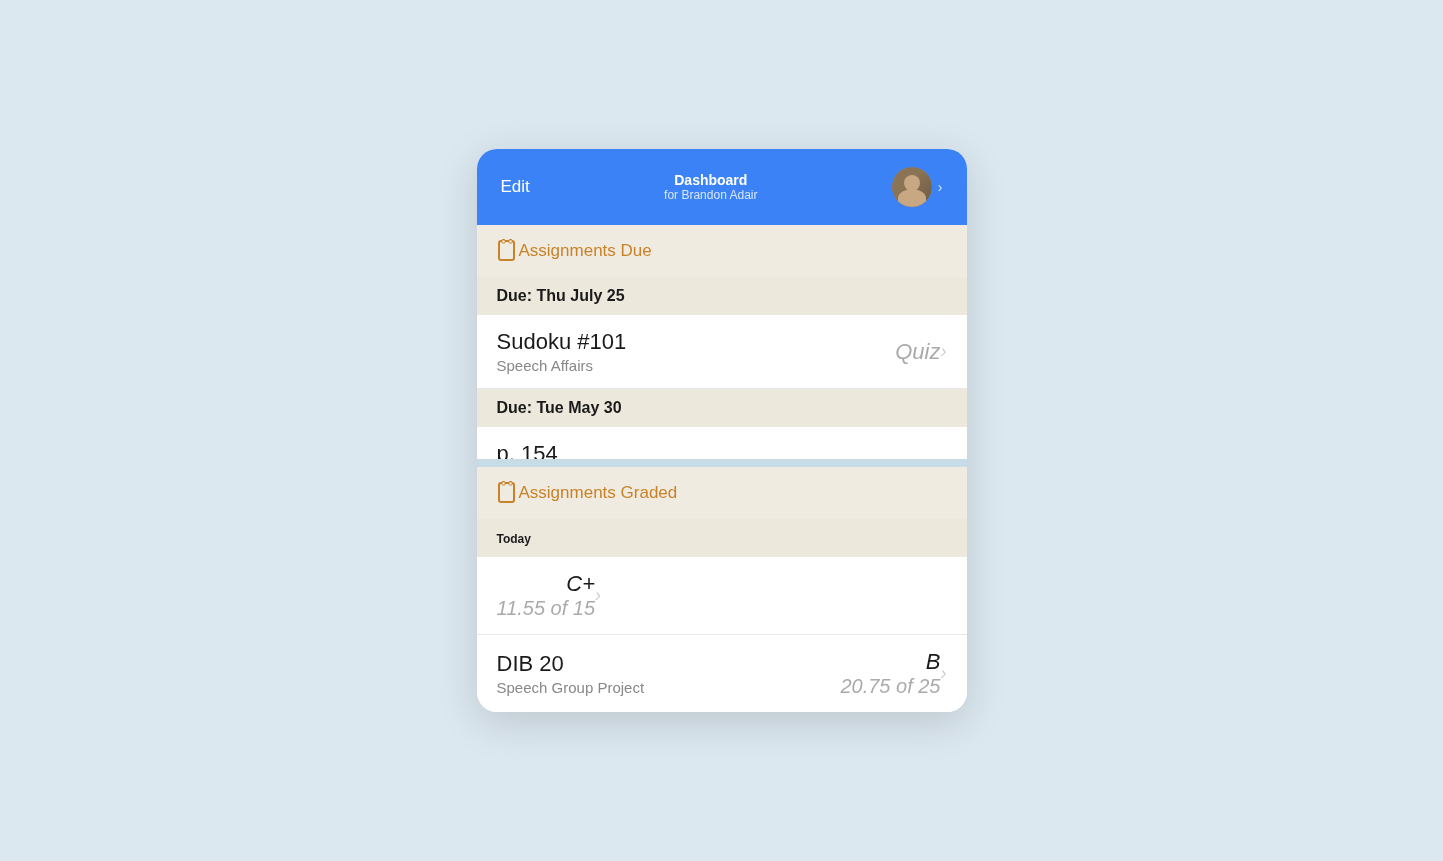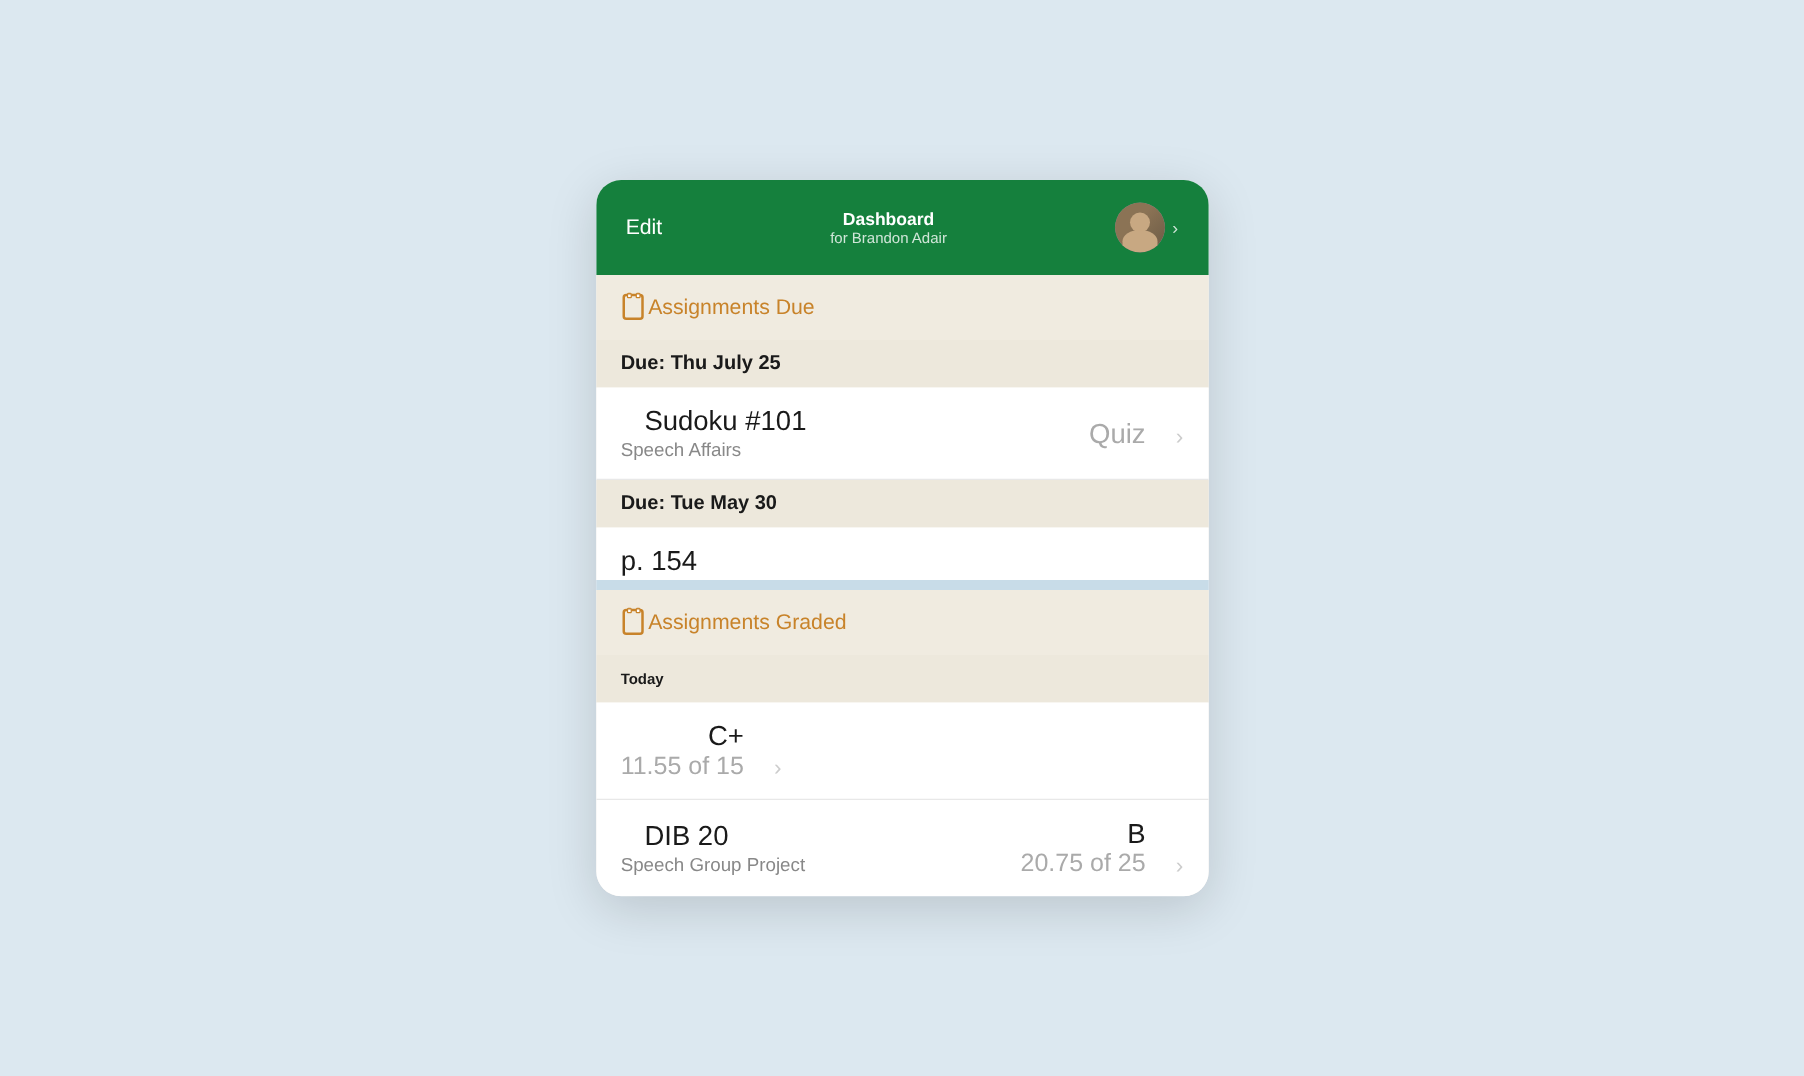--- a/index.html
+++ b/index.html
@@ -16,21 +16,21 @@
     .phone-frame {
       width: 490px;
       background: #e8f0f6;
       border-radius: 20px;
       overflow: hidden;
       box-shadow: 0 10px 40px rgba(0,0,0,0.15);
     }
 
     
     .header {
-      background-color: #15803d;
+      background-color: #3b82f6;
       display: flex;
       align-items: center;
       justify-content: space-between;
       padding: 18px 24px;
     }
 
     .header-edit {
       color: #ffffff;
       font-size: 17px;
       font-weight: 400;
@@ -164,33 +164,33 @@
     }
 
     .assignment-left {
       flex: 1;
     }
 
     .assignment-name {
       font-size: 22px;
       font-weight: 400;
       color: #1a1a1a;
-      margin-left: 19px;
     }
 
     .assignment-subject {
       font-size: 15px;
       color: #888888;
       margin-top: 2px;
     }
 
     .assignment-right {
       display: flex;
-      align-items: flex-end;
-      gap: 24px;
+      align-items: center;
+      gap: 0;
+      font-style: italic;
     }
 
     .assignment-type {
       font-size: 22px;
       color: #aaaaaa;
       font-weight: 300;
     }
 
     .assignment-grade {
       text-align: right;
@@ -212,21 +212,21 @@
     .chevron-right {
       color: #cccccc;
       font-size: 18px;
     }
 
     
     .partial-row {
       background: #ffffff;
       padding: 14px 20px;
       overflow: hidden;
-      height: 42px;
+      height: 32px;
     }
 
     .partial-text {
       font-size: 22px;
       font-weight: 400;
       color: #1a1a1a;
     }
 
     
     .section-graded {

